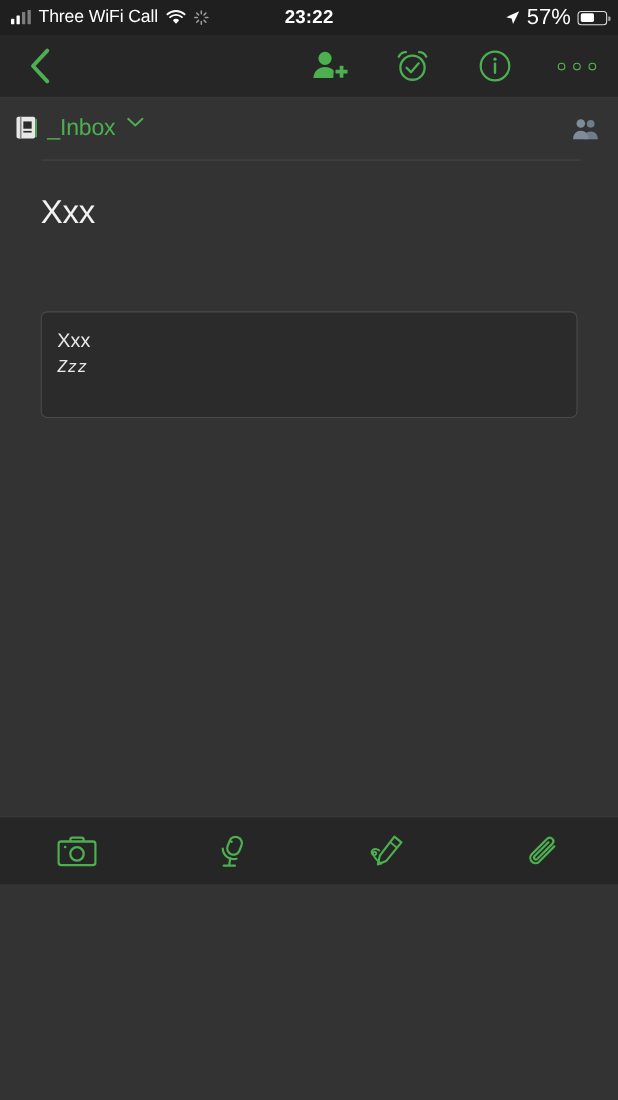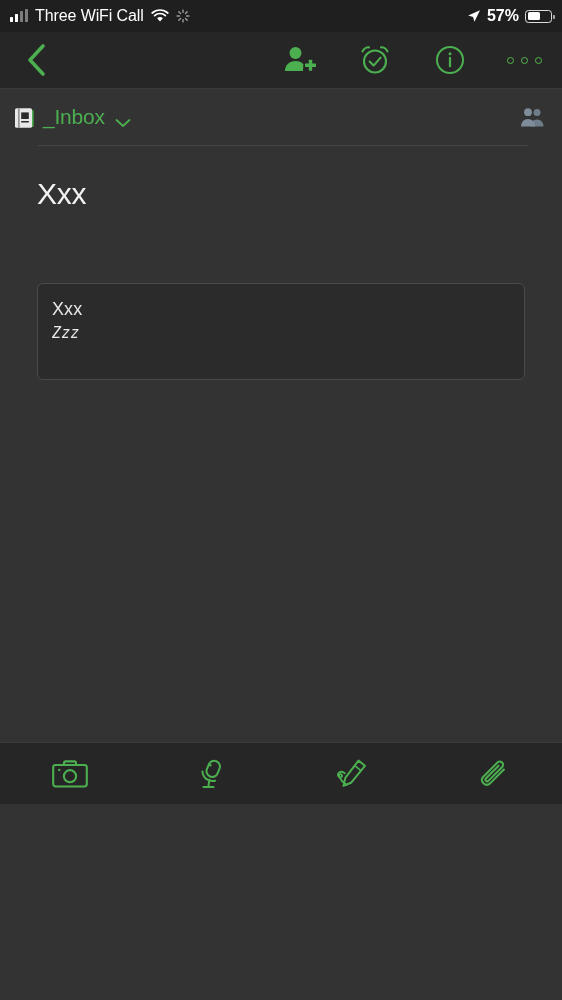--- a/index.html
+++ b/index.html
@@ -71,22 +71,22 @@
     display: block;
     width: 3px;
     background: #ffffff;
     border-radius: 0.5px;
   }
   .bars i:nth-child(1) { height: 5px; }
   .bars i:nth-child(2) { height: 8px; }
   .bars i:nth-child(3) { height: 11px; background: #7d7d7d; }
   .bars i:nth-child(4) { height: 13px; background: #7d7d7d; }
   .batt-pct {
-    font-size: 16px;
-    font-weight: bold;
+    font-size: 20px;
+    font-weight: normal;
   }
   .battery {
     position: relative;
     width: 27px;
     height: 13px;
     border: 1.5px solid rgba(255,255,255,0.85);
     border-radius: 3.5px;
     box-sizing: border-box;
     padding: 1.5px;
   }
@@ -156,21 +156,21 @@
   .nb-header {
     position: absolute;
     top: 89px; left: 0;
     width: 562px;
     height: 56px;
     display: flex;
     align-items: center;
   }
   .nb-left {
     display: flex;
-    align-items: flex-end;
+    align-items: flex-start;
     gap: 9px;
     margin-left: 14px;
   }
   .nb-name {
     color: #4caf50;
     font-size: 21px;
     letter-spacing: -0.2px;
   }
   .nb-right {
     position: absolute;
@@ -273,20 +273,21 @@
             <line x1="10.6" y1="7" x2="13" y2="7"></line>
             <line x1="2.8" y1="2.8" x2="4.5" y2="4.5"></line>
             <line x1="9.5" y1="9.5" x2="11.2" y2="11.2"></line>
             <line x1="2.8" y1="11.2" x2="4.5" y2="9.5"></line>
             <line x1="9.5" y1="4.5" x2="11.2" y2="2.8"></line>
           </g>
         </svg>
       </span>
     </div>
 
+    <div class="sb-center">23:22</div>
 
     <div class="sb-right">
       <span>
         <svg width="14" height="14" viewBox="0 0 14 14">
           <path d="M13 1.2 L1.2 6.6 L6.1 7.9 L7.4 12.8 Z" fill="#ffffff"></path>
         </svg>
       </span>
       <span class="batt-pct">57%</span>
       <span class="battery">
         <span id="batt-fill" style="width: 57%;"></span>

